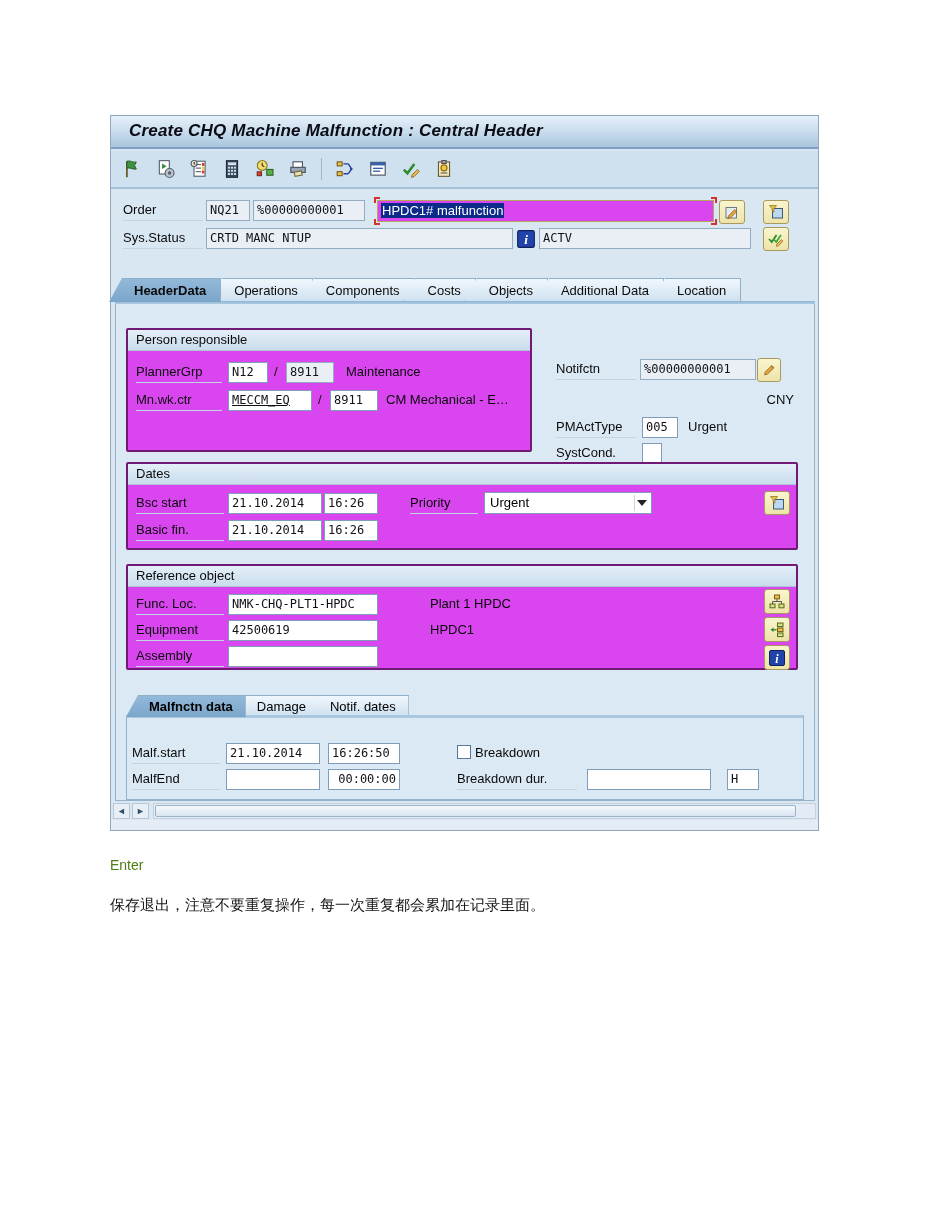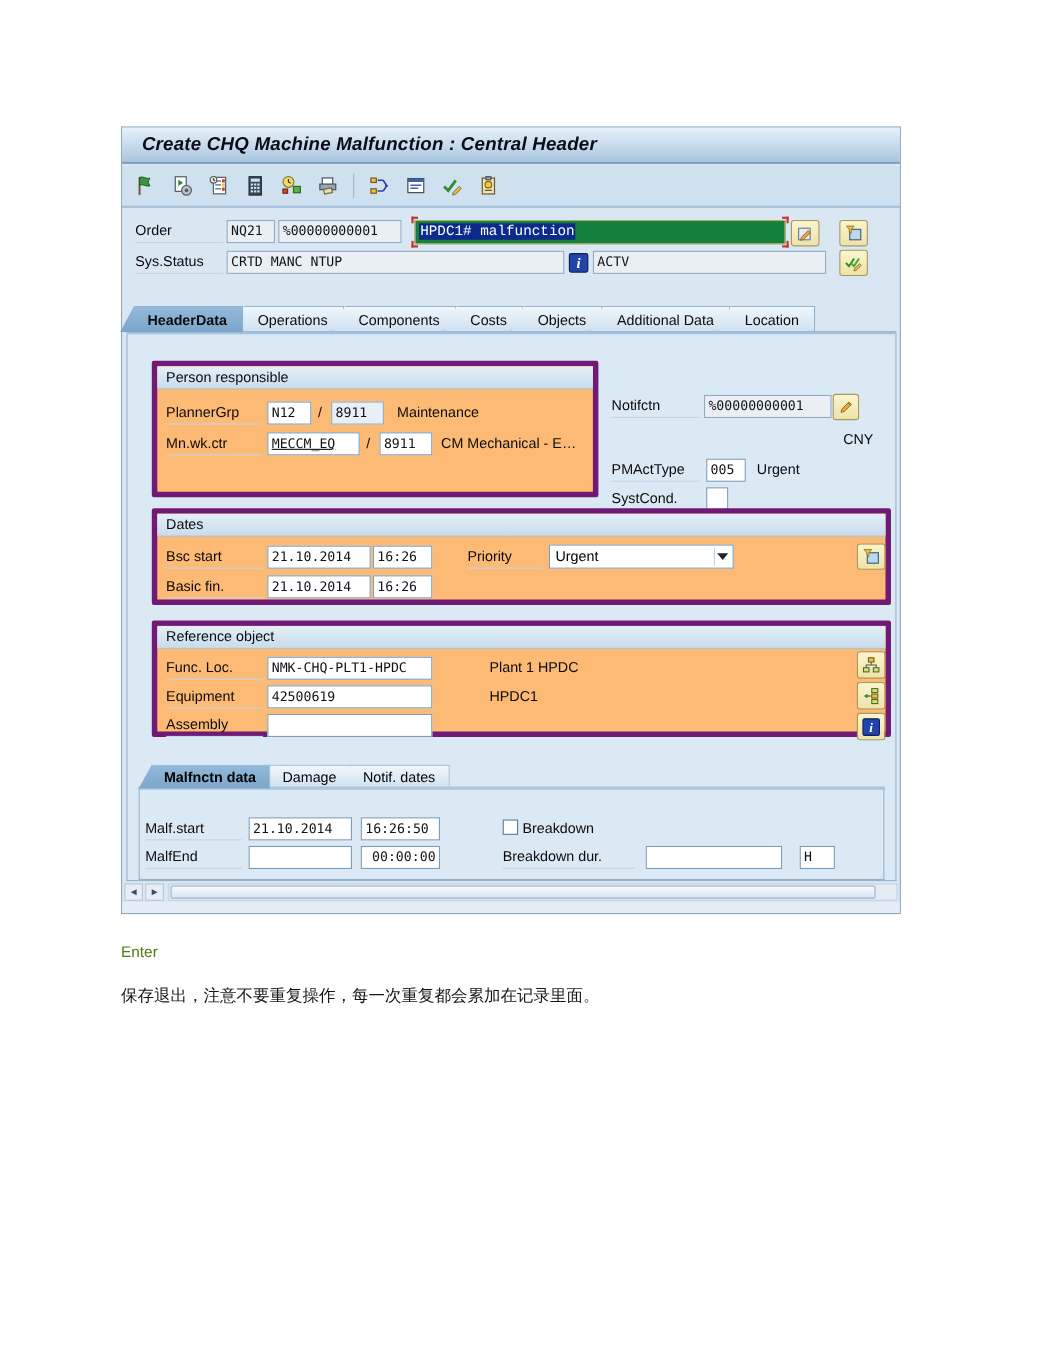--- a/index.html
+++ b/index.html
@@ -21,21 +21,21 @@
   .tbtn { width:24px; height:26px; display:flex; align-items:center; justify-content:center; cursor:pointer; }
   .tsep { width:1px; height:22px; background:#9db6ca; margin:0 2px; }
 
   .lbl { position:absolute; font-size:13px; color:#0a0a0a; height:19px;
     border-bottom:1px solid #c3d5e5; }
   .txt { position:absolute; font-size:13px; color:#0a0a0a; }
   .fld { position:absolute; height:21px; background:#ffffff; border:1px solid #7f9db9;
     font-family:"DejaVu Sans Mono","Liberation Mono",monospace; font-size:12px; color:#101018;
     line-height:19px; padding:0 3px; white-space:nowrap; overflow:hidden; }
   .fld.ro { background:#e9eff5; border-color:#93acc2; }
-  .fld.yel { background:#15803d; border-color:#b3a85e; font-family:Liberation Mono, monospace; font-size:13px; }
+  .fld.yel { background:#d946ef; border-color:#b3a85e; font-family:Liberation Sans, sans-serif; font-size:13px; }
   .sel { background:#0b2a8a; color:#ffffff; padding:0 1px; }
 
   .ybtn { position:absolute; width:26px; height:24px; background:linear-gradient(180deg,#faf5cf,#eee3a8);
     border:1px solid #a89a5e; border-radius:3px; display:flex; align-items:center; justify-content:center; cursor:pointer; }
   .sqbtn { position:absolute; width:22px; height:21px; display:flex; align-items:center; justify-content:center; cursor:pointer; }
 
   
   .tick { position:absolute; width:6px; height:6px; }
   .tick.tl { left:-4px; top:-4px; border-left:2px solid #d0342c; border-top:2px solid #d0342c; }
   .tick.bl { left:-4px; bottom:-4px; border-left:2px solid #d0342c; border-bottom:2px solid #d0342c; }
@@ -48,21 +48,21 @@
     background:linear-gradient(180deg,#f0f7fc,#cdder0); background:linear-gradient(180deg,#f0f7fc,#cde0f0);
     border:1px solid #8fb0cb; border-bottom:none; margin-left:-12px;
     clip-path:polygon(13px 0, 100% 0, 100% 100%, 0 100%); cursor:pointer; white-space:nowrap; }
   .tab.active { background:linear-gradient(180deg,#93b9da,#7ba5ca); font-weight:bold; z-index:3; }
   .tabbar { position:absolute; left:4px; top:185px; width:700px; height:4px;
     background:linear-gradient(180deg,#8fb4d4,#b9d2e6); }
 
   .panel { position:absolute; left:4px; top:188px; width:700px; height:497px;
     background:#dbe9f4; border:1px solid #96b3ca; border-top:none; }
 
-  .grp { position:absolute; border:5px solid #701a75; border-radius:2px; background:#fdba74;margin-left:12px; }
+  .grp { position:absolute; border:2px solid #701a75; border-radius:2px; background:#d946ef; }
   .grp-hdr { height:21px; background:linear-gradient(180deg,#e4eff8,#c9dcec); border-bottom:1px solid #aec4d6;
     font-size:13px; color:#0a0a0a; line-height:20px; padding-left:8px; }
 
   .chk { position:absolute; width:14px; height:14px; background:#fff; border:1px solid #58789a; cursor:pointer; }
 
   .dd { position:absolute; height:22px; background:#fff; border:1px solid #7f9db9; font-size:13px;
     line-height:20px; padding:0 20px 0 5px; cursor:pointer; }
   .dd .arr { position:absolute; right:2px; top:2px; bottom:2px; width:15px; display:flex;
     align-items:center; justify-content:center; border-left:1px solid #c6d4e0; }
   .dd .arr:before { content:""; border:5px solid transparent; border-top:6px solid #222; margin-top:5px; }

